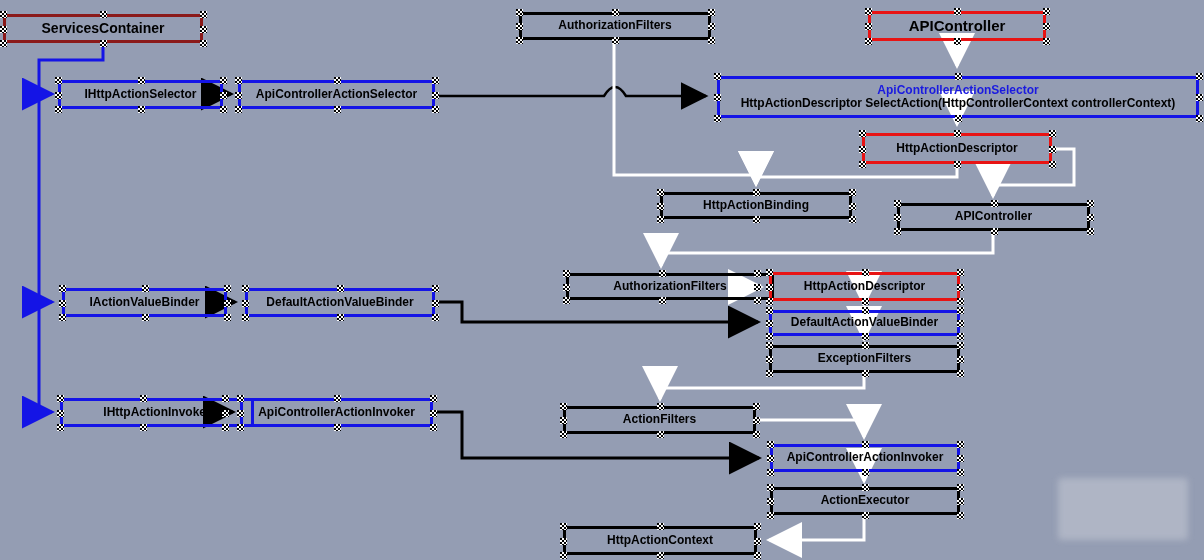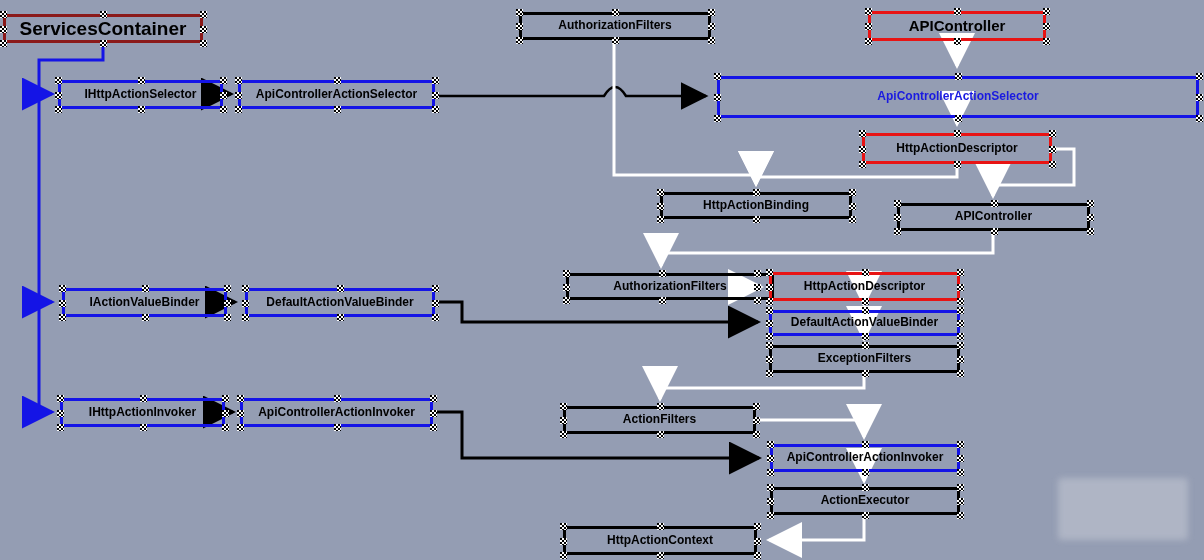--- a/index.html
+++ b/index.html
@@ -157,21 +157,21 @@
     </g>
 
     <g fill="none" stroke="#ffffff" stroke-width="3">
       <path d="M864,515 L864,540 L769,540" marker-end="url(#arrow-white)"></path>
     </g>
   </svg>
 
   <div id="watermark" style="left: 1058px; top: 478px; width: 130px; height: 62px;"></div>
 
   <div id="nodes">
-      <div class="node darkred" style="left: 3px; top: 14px; width: 200px; height: 29px; font-size: 19px;">
+      <div class="node darkred" style="left: 3px; top: 14px; width: 200px; height: 29px; font-size: 14px;">
         <div>ServicesContainer</div>
       </div>
       <div class="handle" style="left: 0px; top: 11px;"></div>
       <div class="handle" style="left: 100px; top: 11px;"></div>
       <div class="handle" style="left: 200px; top: 11px;"></div>
       <div class="handle" style="left: 0px; top: 25.5px;"></div>
       <div class="handle" style="left: 200px; top: 25.5px;"></div>
       <div class="handle" style="left: 0px; top: 40px;"></div>
       <div class="handle" style="left: 100px; top: 40px;"></div>
       <div class="handle" style="left: 200px; top: 40px;"></div>
@@ -214,20 +214,21 @@
       <div class="handle" style="left: 865px; top: 8px;"></div>
       <div class="handle" style="left: 954px; top: 8px;"></div>
       <div class="handle" style="left: 1043px; top: 8px;"></div>
       <div class="handle" style="left: 865px; top: 23px;"></div>
       <div class="handle" style="left: 1043px; top: 23px;"></div>
       <div class="handle" style="left: 865px; top: 38px;"></div>
       <div class="handle" style="left: 954px; top: 38px;"></div>
       <div class="handle" style="left: 1043px; top: 38px;"></div>
       <div class="node blue" style="left: 717px; top: 76px; width: 482px; height: 42px; font-size: 12px;">
         <div class="sub">ApiControllerActionSelector</div>
+        <div>HttpActionDescriptor SelectAction(HttpControllerContext controllerContext)</div>
       </div>
       <div class="handle" style="left: 714px; top: 73px;"></div>
       <div class="handle" style="left: 955px; top: 73px;"></div>
       <div class="handle" style="left: 1196px; top: 73px;"></div>
       <div class="handle" style="left: 714px; top: 94px;"></div>
       <div class="handle" style="left: 1196px; top: 94px;"></div>
       <div class="handle" style="left: 714px; top: 115px;"></div>
       <div class="handle" style="left: 955px; top: 115px;"></div>
       <div class="handle" style="left: 1196px; top: 115px;"></div>
       <div class="node red" style="left: 862px; top: 133px; width: 190px; height: 31px; font-size: 12px;">
@@ -322,21 +323,21 @@
         <div>ExceptionFilters</div>
       </div>
       <div class="handle" style="left: 766px; top: 342px;"></div>
       <div class="handle" style="left: 861.5px; top: 342px;"></div>
       <div class="handle" style="left: 957px; top: 342px;"></div>
       <div class="handle" style="left: 766px; top: 356px;"></div>
       <div class="handle" style="left: 957px; top: 356px;"></div>
       <div class="handle" style="left: 766px; top: 370px;"></div>
       <div class="handle" style="left: 861.5px; top: 370px;"></div>
       <div class="handle" style="left: 957px; top: 370px;"></div>
-      <div class="node blue" style="left: 60px; top: 398px; width: 165px; height: 29px; font-size: 12px;">
+      <div class="node blue" style="left: 60px; top: 398px; width: 194px; height: 29px; font-size: 12px;">
         <div>IHttpActionInvoker</div>
       </div>
       <div class="handle" style="left: 57px; top: 395px;"></div>
       <div class="handle" style="left: 139.5px; top: 395px;"></div>
       <div class="handle" style="left: 222px; top: 395px;"></div>
       <div class="handle" style="left: 57px; top: 409.5px;"></div>
       <div class="handle" style="left: 222px; top: 409.5px;"></div>
       <div class="handle" style="left: 57px; top: 424px;"></div>
       <div class="handle" style="left: 139.5px; top: 424px;"></div>
       <div class="handle" style="left: 222px; top: 424px;"></div>

